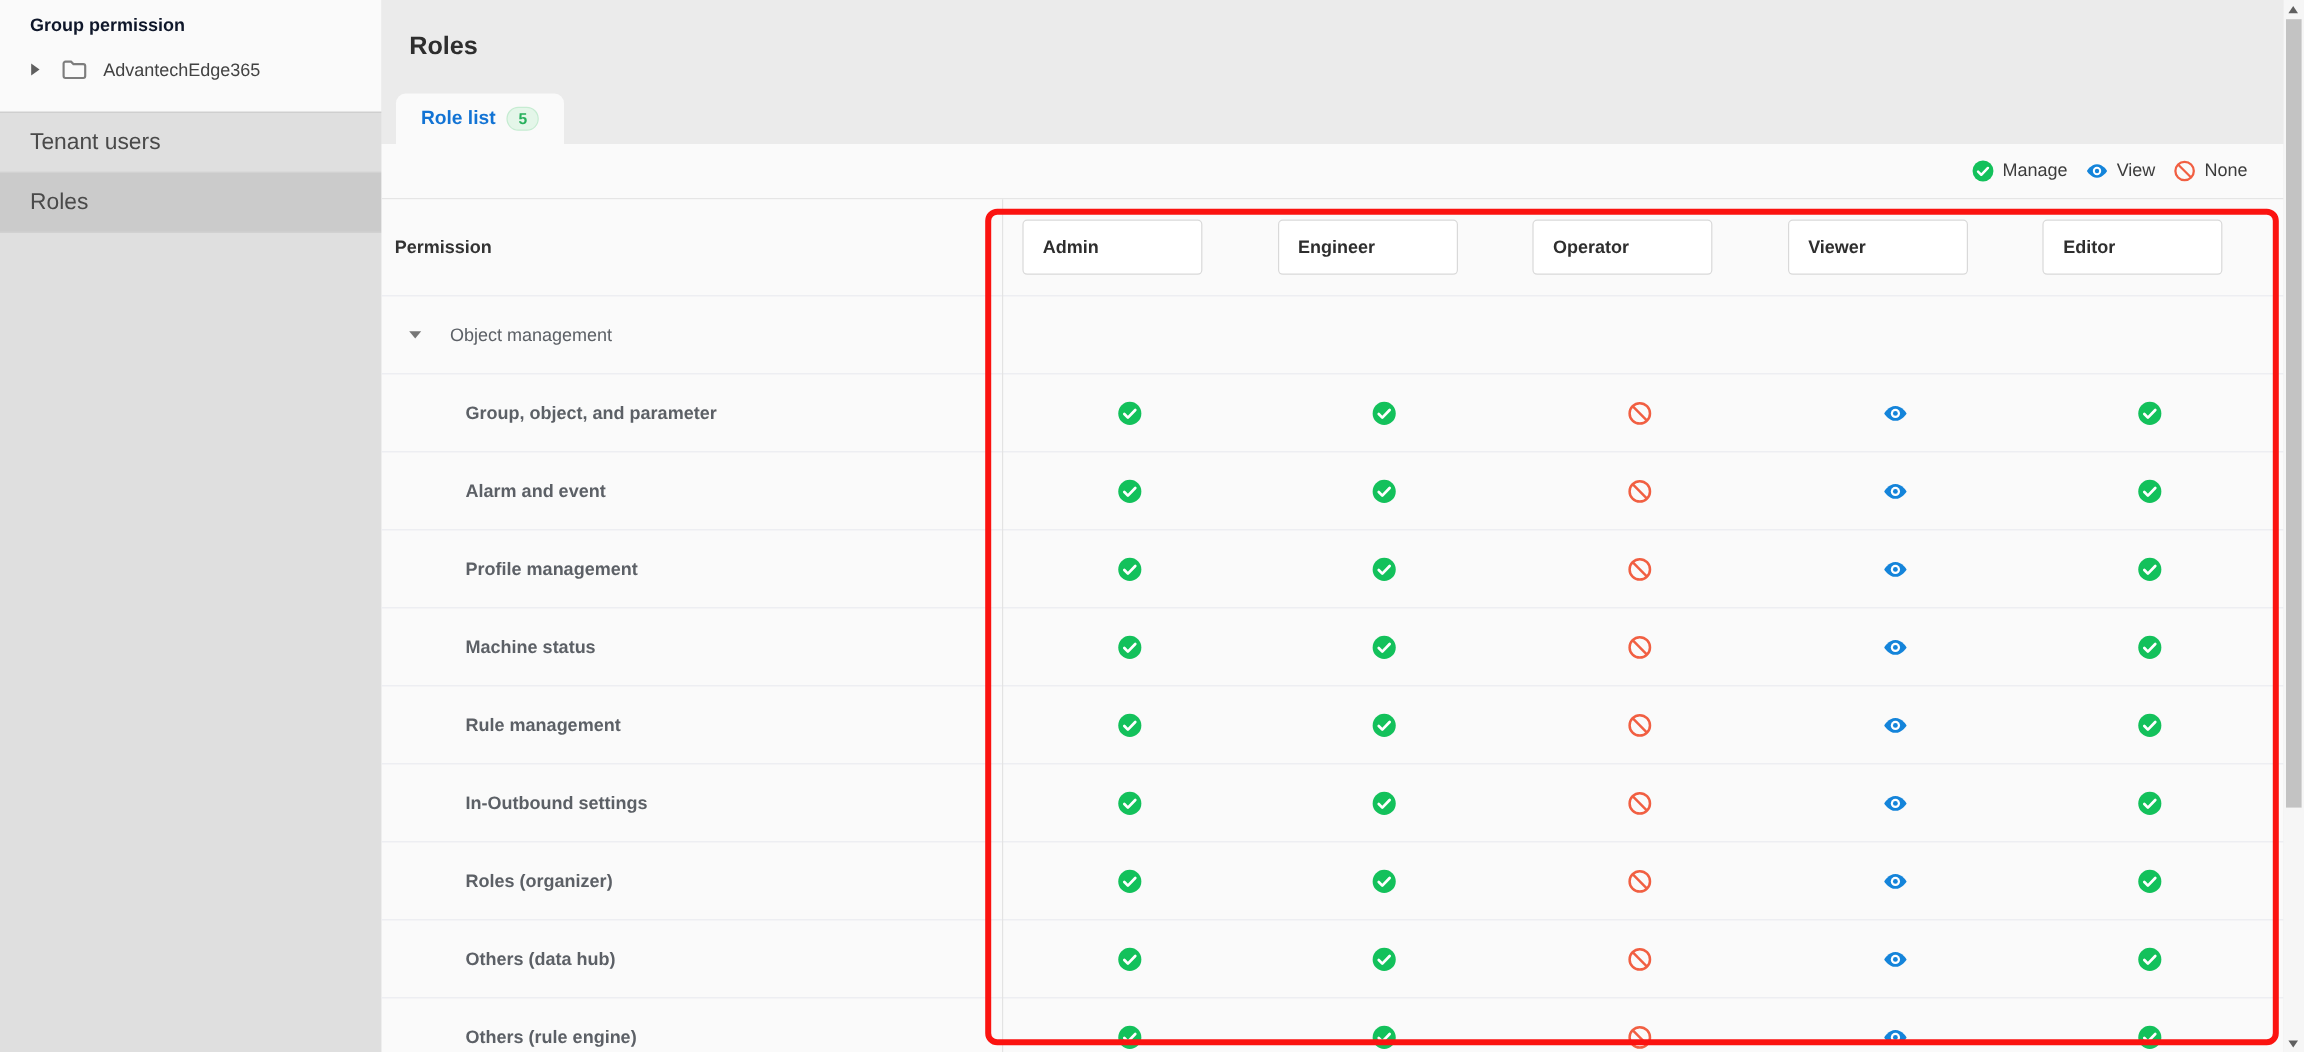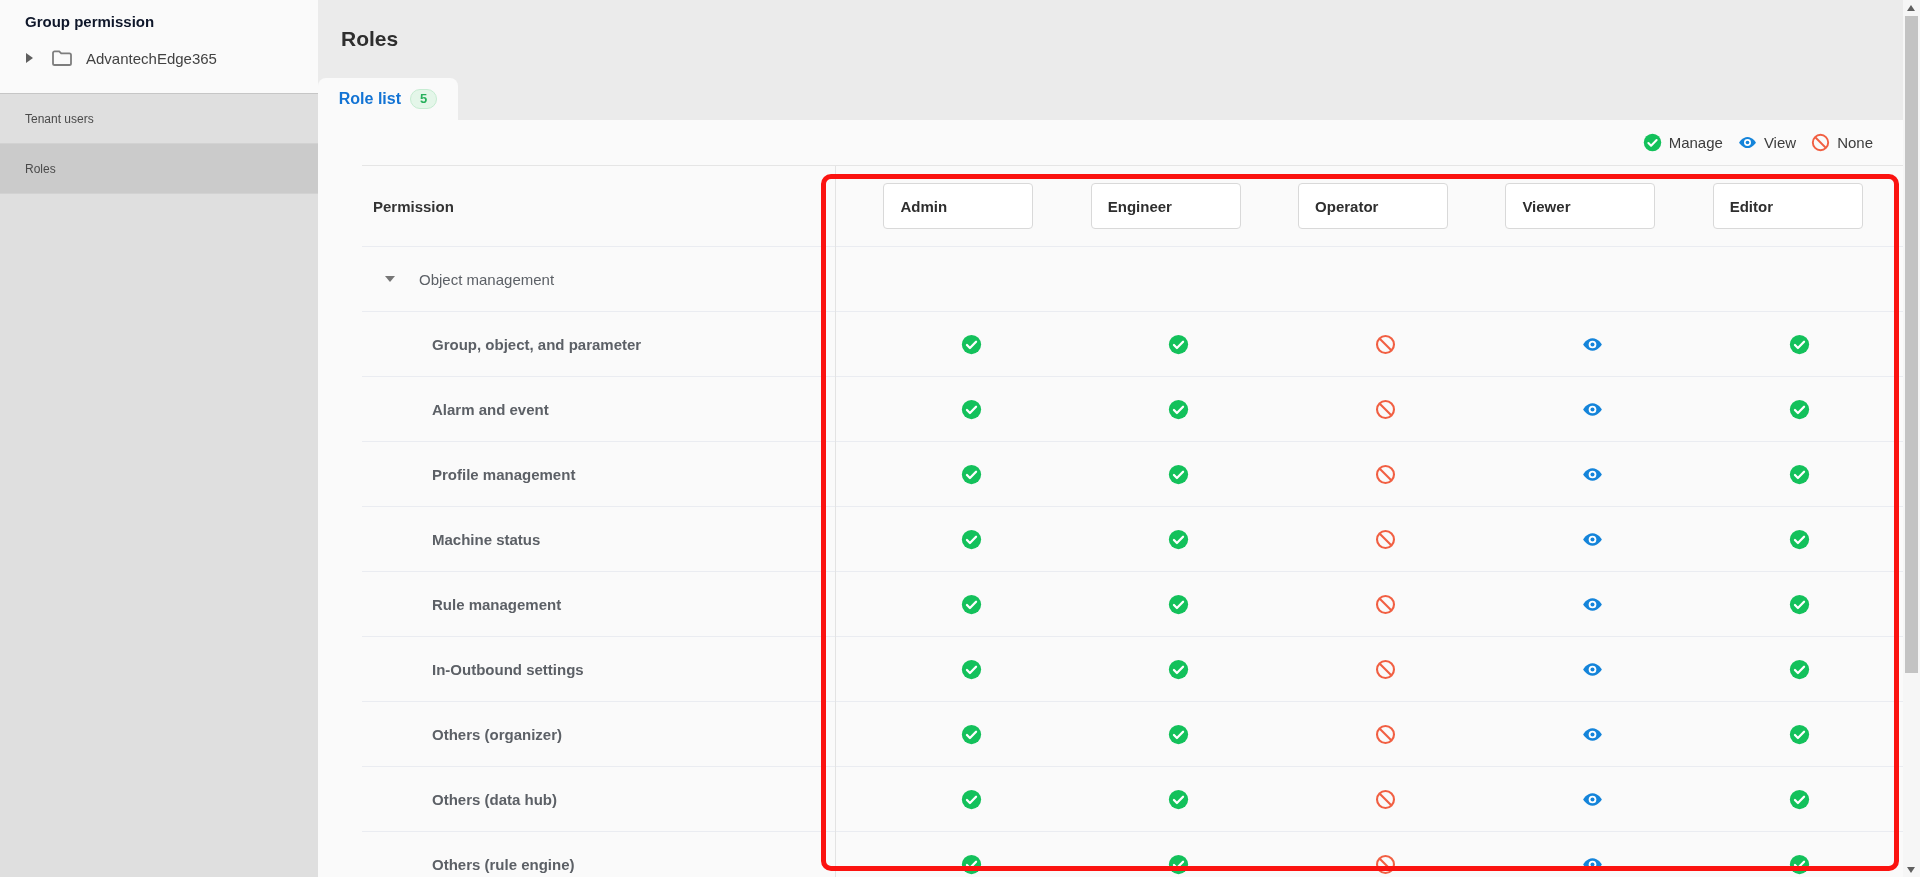--- a/index.html
+++ b/index.html
@@ -7,31 +7,31 @@
   body { position:relative; background:#ebebeb; font-family:"Liberation Sans", sans-serif; }
 
   
   .sidebar { position:absolute; left:0; top:0; width:318px; height:877px; background:#dfdfdf; }
   .sidebar-top { height:94px; background:#fafafa; border-bottom:1px solid #c6c6c6; }
   .sidebar-title { padding:13px 0 0 25px; font-size:15px; font-weight:bold; color:#0f172a; }
   .tree-item { display:flex; align-items:center; margin:16px 0 0 26px; cursor:pointer; }
   .tree-caret { width:0; height:0; border-left:7px solid #5f5f5f; border-top:5px solid transparent; border-bottom:5px solid transparent; margin-right:17px; }
   .folder-icon { width:24px; height:24px; margin-right:12px; }
   .tree-label { font-size:15px; color:#424242; }
-  .menu-item { height:50px; display:flex; align-items:center; padding-left:25px; font-size:12px; color:#4a4a4a; border-bottom:1px solid #d2d2d2; cursor:pointer; }
+  .menu-item { height:50px; display:flex; align-items:center; padding-left:25px; font-size:19px; color:#4a4a4a; border-bottom:1px solid #d2d2d2; cursor:pointer; }
   .menu-item.selected { background:#cbcbcb; }
 
   
   .main { position:absolute; left:318px; top:0; width:1585px; height:877px; background:#ebebeb; }
   .page-title { position:absolute; left:23px; top:27px; font-size:21px; font-weight:bold; color:#2e2e2e; }
-  .tab { position:absolute; left:0; top:78px; width:140px; height:42px; background:#fafafa; border-radius:8px 8px 0 0; display:flex; align-items:center; justify-content:center; gap:9px; cursor:pointer; }
+  .tab { position:absolute; left:12px; top:78px; width:140px; height:42px; background:#fafafa; border-radius:8px 8px 0 0; display:flex; align-items:center; justify-content:center; gap:9px; cursor:pointer; }
   .tab-label { color:#1273d4; font-weight:bold; font-size:16px; }
   .tab-badge { background:#e4f6e9; border:1px solid #c6ecd2; color:#27b05c; font-size:13px; font-weight:bold; border-radius:11px; padding:1px 9px 2px; }
 
-  .panel { position:absolute; left:0; top:120px; width:1585px; height:757px; background:#fafafa;padding-left:44px; }
+  .panel { position:absolute; left:0; top:120px; width:1585px; height:757px; background:#fafafa; }
   .legend-row { height:46px; border-bottom:1px solid #e5e5e5; display:flex; align-items:center; justify-content:flex-end; padding-right:30px; gap:15px; }
   .legend-item { display:flex; align-items:center; gap:7px; font-size:15px; color:#3c3c3c; }
   .legend-item .icon { display:flex; }
 
   .col-divider { position:absolute; left:517px; top:46px; bottom:0; width:1px; background:#e3e3e3; }
 
   .table-header { display:flex; height:81px; border-bottom:1px solid #eaecf1; }
   .perm-col { width:517px; padding-left:11px; display:flex; align-items:center; font-weight:bold; font-size:15px; color:#333; }
   .role-cell { width:212.6px; display:flex; align-items:center; }
   .role-box { width:150px; height:46px; margin-left:17px; background:#fff; border:1px solid #d9d9d9; border-radius:4px; display:flex; align-items:center; padding-left:16px; font-weight:bold; font-size:15px; color:#2e2e2e; cursor:text; }
@@ -400,21 +400,21 @@
           <div class="icon-cell">
             <span class="perm-icon">
               <svg width="21" height="21" viewBox="0 0 24 24">
                 <circle cx="12" cy="12" r="11" fill="#13c15b"></circle>
                 <path d="M6.8 12.6l3.4 3.4 7-7.2" fill="none" stroke="#fff" stroke-width="2.6" stroke-linecap="round" stroke-linejoin="round"></path>
               </svg>
             </span>
           </div>
         </div>
         <div class="data-row">
-    <div class="row-label">Others (organizer)</div>
+    <div class="row-label">Roles (organizer)</div>
   <div class="icon-cell">
             <span class="perm-icon">
               <svg width="21" height="21" viewBox="0 0 24 24">
                 <circle cx="12" cy="12" r="11" fill="#13c15b"></circle>
                 <path d="M6.8 12.6l3.4 3.4 7-7.2" fill="none" stroke="#fff" stroke-width="2.6" stroke-linecap="round" stroke-linejoin="round"></path>
               </svg>
             </span>
           </div>
           <div class="icon-cell">
             <span class="perm-icon">

